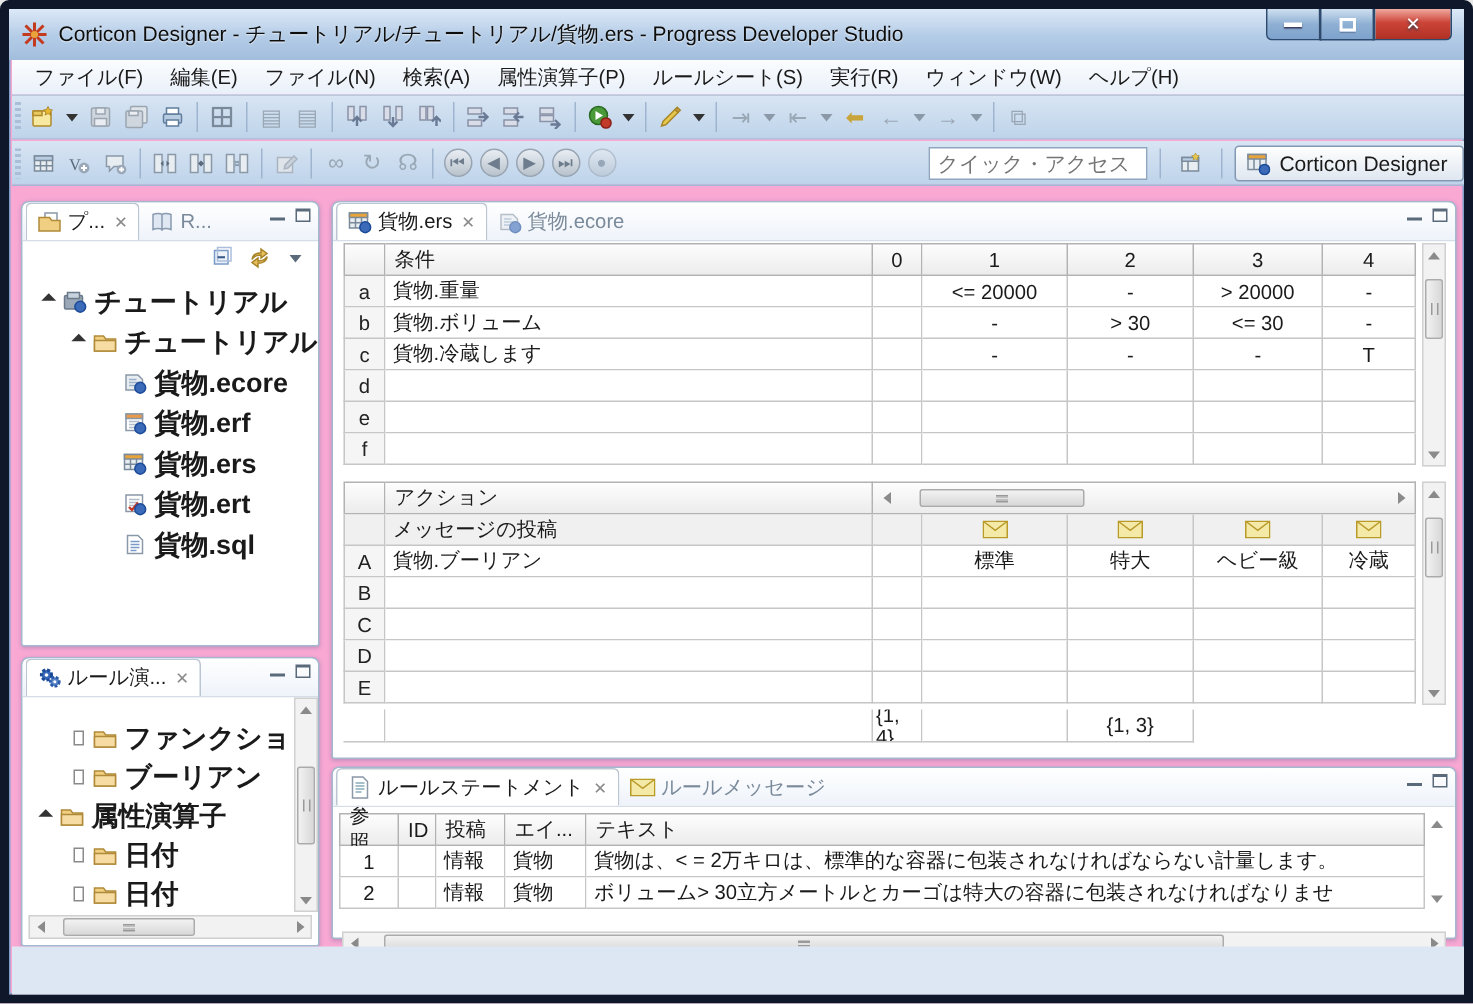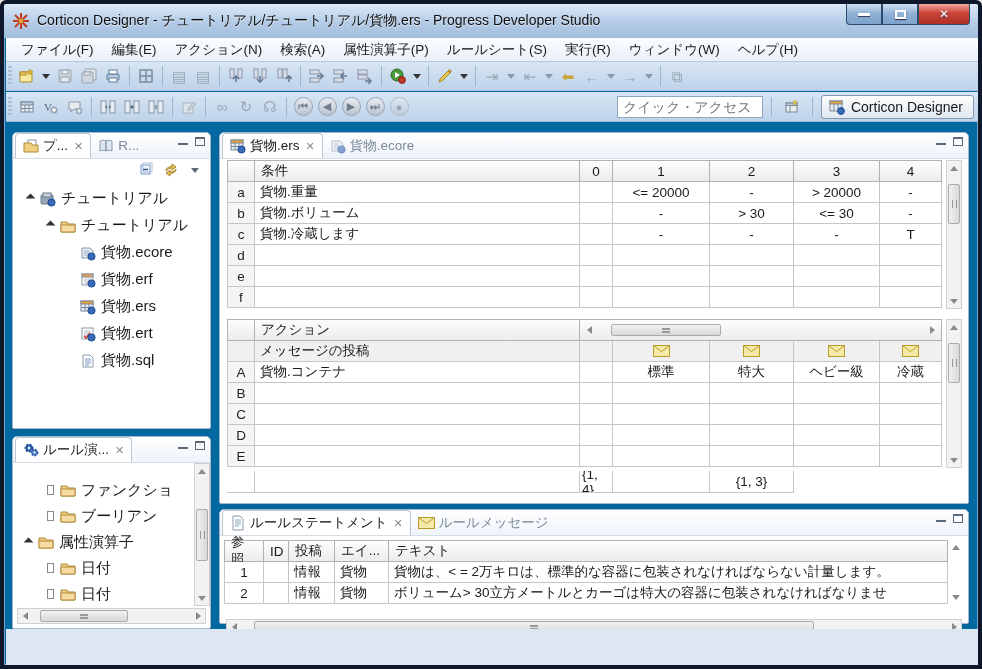--- a/index.html
+++ b/index.html
@@ -1,20 +1,20 @@
 <!DOCTYPE html>
 <html><head>
 <meta charset="utf-8">
 <style>
   * { margin:0; padding:0; box-sizing:border-box; }
   html,body { background:#e8e8e8; }
   body { font-family:"Liberation Sans","DejaVu Sans",sans-serif; font-size:13px; color:#1a1a1a; }
 
   .window { position:relative; width:982px; height:669px; overflow:hidden;
-    background:#0369a1; border:4px solid #0f172a; border-radius:6px 6px 0 0;
+    background:#f9a8d4; border:6px solid #0f172a; border-radius:6px 6px 0 0;
     box-shadow:inset 0 0 0 1px #7da0c8; }
 
   
   .titlebar { position:absolute; left:0; top:0; width:100%; height:34px;
     background:linear-gradient(#dcE9f7,#b3cbe6 55%,#a2bedd);
     display:flex; align-items:center; padding:0 8px; }
   .app-icon { width:18px; height:18px; margin-right:7px; }
   .title-text { font-size:14px; color:#0d0d0d; text-shadow:0 1px 1px rgba(255,255,255,.7); }
   .winbtns { position:absolute; right:8px; top:0; display:flex; }
   .wbtn { width:36px; height:21px; border:1px solid #2c4a6e; border-top:none;
@@ -69,21 +69,21 @@
     border-radius:4px 4px 0 0; }
   .ptab.inactive { color:#7a8a9a; }
   .tab-close { color:#8a8a8a; font-size:11px; font-weight:bold; padding-left:2px; }
   .minmax { position:absolute; right:5px; top:4px; display:flex; gap:7px; color:#5a6a7a; }
   .mm { width:13px; height:11px; font-size:10px; line-height:10px; text-align:center; }
   .mm-min { border-bottom:2px solid #5a6a7a; height:8px; width:10px; }
   .mm-max { border:1px solid #5a6a7a; border-top:2px solid #5a6a7a; width:10px; height:9px; }
 
   
   .tree { padding-top:4px; }
-  .titem { display:flex; align-items:center; height:27px; gap:5px; font-size:15px; white-space:nowrap; }
+  .titem { display:flex; align-items:center; height:27px; gap:5px; font-size:18px; white-space:nowrap;font-weight:bold; }
   .tw { width:10px; display:flex; justify-content:center; flex:none; }
   .arr-exp { width:0; height:0; border-left:7px solid #333; border-bottom:7px solid transparent;
     transform:rotate(45deg); }
   .arr-col { width:0; height:0; border-top:4px solid transparent; border-bottom:4px solid transparent;
     border-left:5px solid #fff; outline:1px solid #8a8a8a; }
   .icon16 { width:16px; height:16px; flex:none; }
 
   .view-toolbar { display:flex; justify-content:flex-end; align-items:center; gap:9px;
     height:22px; padding-right:8px; }
 
@@ -147,21 +147,21 @@
       <div class="wbtn">
           <div class="glyph-max"></div>
         </div>
       <div class="wbtn close">✕</div>
     </div>
   </div>
 
   <div class="menubar">
     <span class="menu-item">ファイル(F)</span>
     <span class="menu-item">編集(E)</span>
-    <span class="menu-item">アクション(N)</span>
+    <span class="menu-item">ファイル(N)</span>
     <span class="menu-item">検索(A)</span>
     <span class="menu-item">属性演算子(P)</span>
     <span class="menu-item">ルールシート(S)</span>
     <span class="menu-item">実行(R)</span>
     <span class="menu-item">ウィンドウ(W)</span>
     <span class="menu-item">ヘルプ(H)</span>
   </div>
 
   <div class="toolbar tb1">
     <div class="tb-handle"></div>
@@ -744,21 +744,21 @@
               </svg>
             </div>
           <div class="cell vcenter" style="background:#f0f0f0">
               <svg width="17" height="12" viewBox="0 0 17 12">
                 <rect x=".5" y=".5" width="16" height="11" fill="#f5e9a8" stroke="#b89a28"></rect>
                 <path d="M.5.5l8 6 8-6" fill="none" stroke="#b89a28"></path>
               </svg>
             </div>
 
           <div class="cell first rlabel">A</div>
-          <div class="cell">貨物.コンテナ</div>
+          <div class="cell">貨物.ブーリアン</div>
           <div class="cell vcenter"></div>
           <div class="cell vcenter">標準</div>
           <div class="cell vcenter">特大</div>
           <div class="cell vcenter">ヘビー級</div>
           <div class="cell vcenter">冷蔵</div>
 
           <div class="cell first rlabel">B</div>
           <div class="cell"></div>
           <div class="cell"></div>
           <div class="cell"></div>

